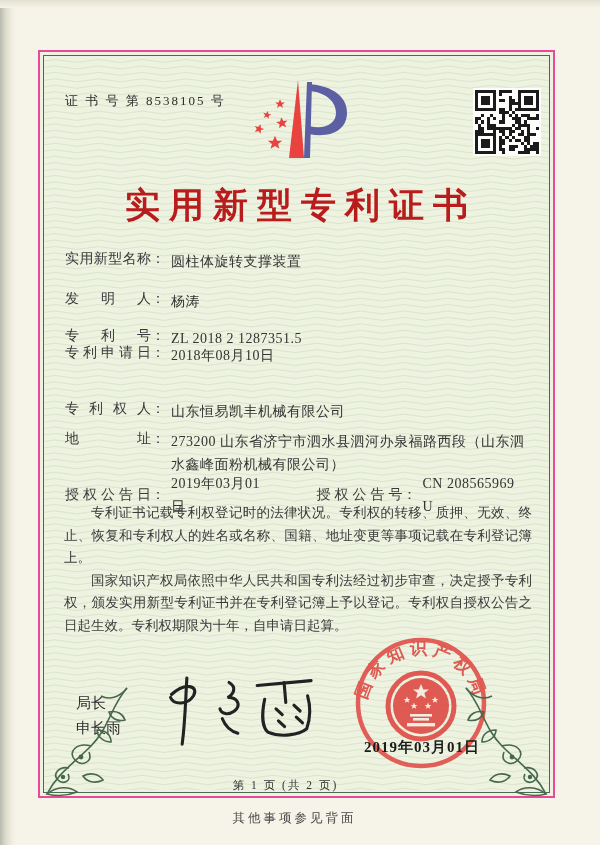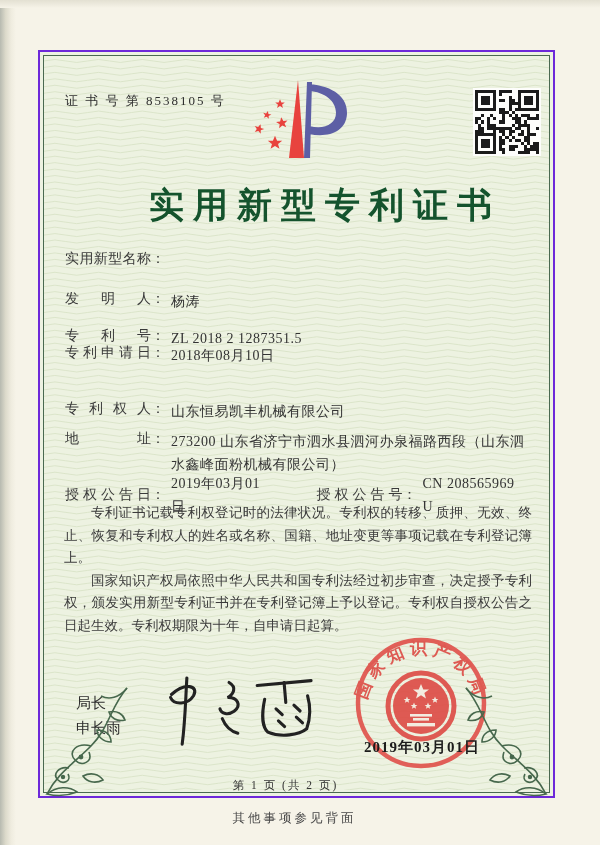--- a/index.html
+++ b/index.html
@@ -7,31 +7,31 @@
     width:600px;height:845px;position:relative;overflow:hidden;
     background:#f6f3e8;
     font-family:"Liberation Serif","DejaVu Serif",serif;
   }
   .scan-edge{position:absolute;left:0;top:0;width:16px;height:100%;
     background:linear-gradient(90deg,#b7bab0 0,#dcdacb 35%,#efecdf 70%,#f6f3e8 100%);}
   .scan-top{position:absolute;left:0;top:0;width:100%;height:8px;
     background:linear-gradient(180deg,#e3e0d2,#f6f3e8);}
   .cert{
     position:absolute;left:38px;top:50px;width:513px;height:744px;
-    border:2px solid #6d28d9;background:#edf2e1;
+    border:2px solid #ec4899;background:#edf2e1;
   }
   .cert-inner{position:absolute;inset:3px;border:1px solid #4a6950;pointer-events:none;z-index:3;}
   .waves{position:absolute;inset:4px;z-index:0;}
   .layer{position:absolute;inset:0;z-index:2;}
   .cert-no{position:absolute;left:25px;top:40px;font-size:13px;letter-spacing:2px;color:#2e2e2e;}
   .logo{position:absolute;left:190px;top:20px;width:130px;height:102px;}
   .qr{position:absolute;left:433px;top:36px;width:68px;height:68px;background:#fdfdfb;padding:2px;box-sizing:border-box;}
   .qr svg{width:100%;height:100%;display:block;}
   .title{position:absolute;left:0;top:130px;width:100%;text-align:center;
-    font-size:35px;font-weight:700;letter-spacing:9px;text-indent:9px;color:#14532d;padding-left:24px;}
+    font-size:35px;font-weight:700;letter-spacing:9px;text-indent:9px;color:#b91c1c;}
   .row{position:absolute;left:25px;right:28px;display:flex;align-items:flex-start;
     font-size:14px;color:#333;}
   .row .lbl{width:86px;flex:none;text-align:justify;text-align-last:justify;color:#3a3a3a;}
   .row .colon{flex:none;margin-right:6px;color:#3a3a3a;}
   .row .val{flex:1;letter-spacing:.5px;line-height:23px;}
   .row .val.narrow{max-width:368px;}
   .row2{gap:0;}
   .pair{display:flex;align-items:center;}
   .pair .lbl{width:86px;text-align:justify;text-align-last:justify;}
   .pair .colon{margin-right:6px;}
@@ -427,20 +427,21 @@
           <rect x="17" y="20" width="1" height="1" fill="#1b1b1b"></rect>
           <rect x="20" y="20" width="1" height="1" fill="#1b1b1b"></rect>
         </svg>
     </div>
 
     <div class="title">实用新型专利证书</div>
 
     <div class="row" style="top:198px">
       <span class="lbl">实用新型名称</span>
         <span class="colon">：</span>
+      <span class="val">圆柱体旋转支撑装置</span>
     </div>
     <div class="row" style="top:238px">
       <span class="lbl">发明人</span>
         <span class="colon">：</span>
       <span class="val">杨涛</span>
     </div>
     <div class="row" style="top:275px">
       <span class="lbl">专利号</span>
         <span class="colon">：</span>
       <span class="val">ZL 2018 2 1287351.5</span>

